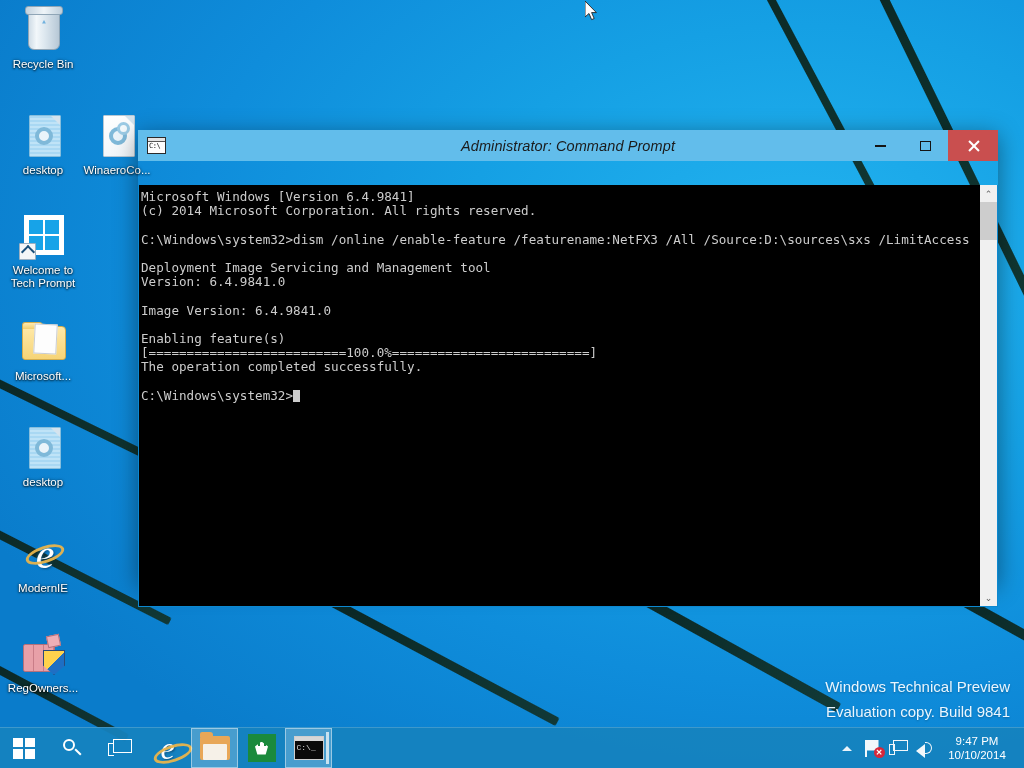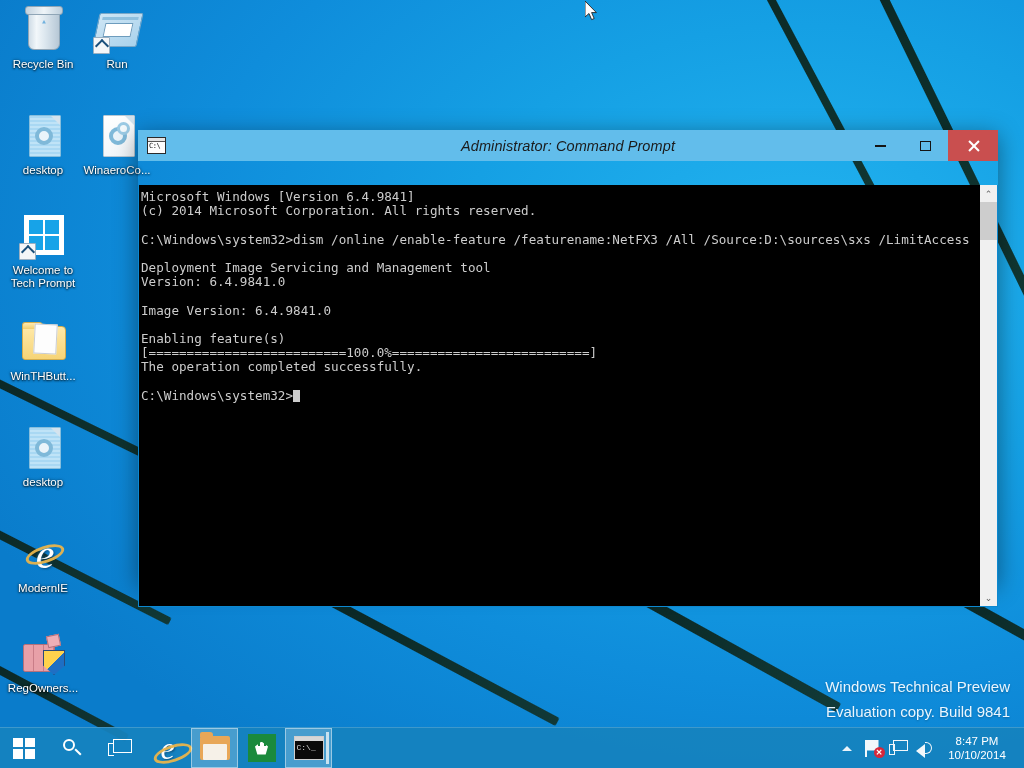--- a/index.html
+++ b/index.html
@@ -565,27 +565,20 @@
   <div class="wp-stripe" style="left:950px; top:588px; width:200px; height:10px; transform: rotate(29deg);"></div>
   <div class="wp-stripe" style="left:-30px; top:650px; width:180px; height:8px; transform: rotate(28deg);"></div>
 
   <div class="dicon" style="left:4px; top:6px;">
     <span class="glyph">
         <span class="ic-recycle"></span>
       </span>
     <span class="lbl">Recycle Bin</span>
   </div>
 
-  <div class="dicon" style="left:78px; top:6px;">
-    <span class="glyph">
-      <span class="ic-run"></span>
-        <span class="shortcut-arrow"></span>
-    </span>
-    <span class="lbl">Run</span>
-  </div>
 
   <div class="dicon" style="left:4px; top:112px;">
     <span class="glyph">
       <span class="ic-doc blueish">
           <span class="fold"></span>
           <span class="gear"></span>
         </span>
     </span>
     <span class="lbl">desktop</span>
   </div>
@@ -613,21 +606,21 @@
     </span>
     <span class="lbl">Welcome to Tech Prompt</span>
   </div>
 
   <div class="dicon" style="left:4px; top:318px;">
     <span class="glyph">
       <span class="ic-folder">
           <span class="page"></span>
         </span>
     </span>
-    <span class="lbl">WinTHButt...</span>
+    <span class="lbl">Microsoft...</span>
   </div>
 
   <div class="dicon" style="left:4px; top:424px;">
     <span class="glyph">
       <span class="ic-doc blueish">
           <span class="fold"></span>
           <span class="gear"></span>
         </span>
     </span>
     <span class="lbl">desktop</span>
@@ -754,21 +747,21 @@
             <span class="badge">✕</span>
           </span>
       </div>
       <div class="tray-item">
           <span class="ic-network"></span>
         </div>
       <div class="tray-item">
           <span class="ic-speaker"></span>
         </div>
       <div id="clock">
-        <div>8:47 PM</div>
+        <div>9:47 PM</div>
         <div>10/10/2014</div>
       </div>
     </div>
   </div>
 
   <svg id="cursor" viewBox="0 0 13 20">
     <polygon points="0,0 0,16 4,12.5 6.6,18.6 9.2,17.5 6.6,11.6 11.4,11.6" fill="#ffffff" stroke="#222222" stroke-width="0.9"></polygon>
   </svg>
 
 </div>

